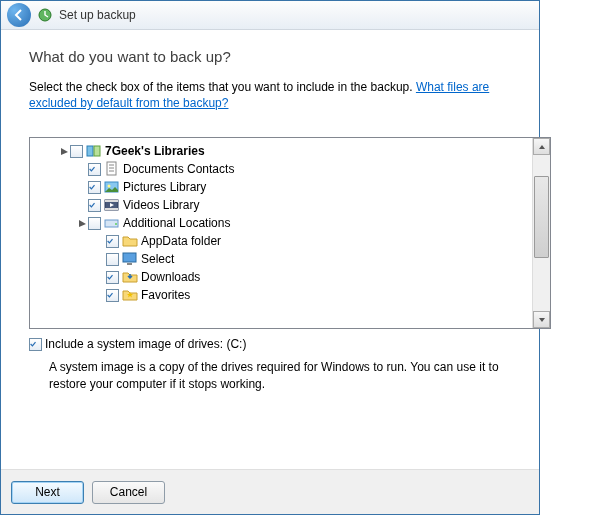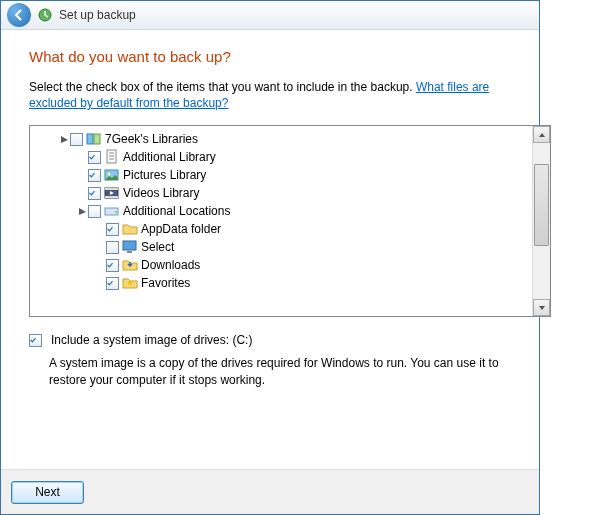--- a/index.html
+++ b/index.html
@@ -3,41 +3,41 @@
 <meta charset="utf-8">
 <style>
   html,body{margin:0;padding:0;font-family:"Segoe UI",Tahoma,sans-serif;font-size:12px;color:#000;background:#fff}
   .window{width:540px;height:515px;border:1px solid #3873a8;box-sizing:border-box;background:#fff;display:flex;flex-direction:column}
   .titlebar{height:28px;background:linear-gradient(to bottom,#fdfdfd,#e8eef5);display:flex;align-items:center;padding:0 6px;gap:6px;border-bottom:1px solid #d0d7df}
   .back-btn{width:24px;height:24px;border-radius:50%;background:radial-gradient(circle at 30% 30%,#6fb6ef,#2a6fb5);display:flex;align-items:center;justify-content:center;cursor:pointer}
   .back-btn svg{width:12px;height:12px}
   .title-icon{width:16px;height:16px;display:flex;align-items:center;justify-content:center}
   .title-text{color:#333;font-size:12px}
   .content{flex:1;padding:18px 28px 8px 28px;display:flex;flex-direction:column}
-  .heading{color:#c2410c;font-size:15px;margin:0 0 14px 0;font-weight:normal}
-  .desc{margin:0 0 14px 0;line-height:1.35}
+  .heading{color:#404040;font-size:15px;margin:0 0 14px 0;font-weight:normal}
+  .desc{margin:0 0 26px 0;line-height:1.35}
   .desc a{color:#0066cc;text-decoration:underline;cursor:pointer}
   .treebox{border:1px solid #828790;width:520px;height:190px;position:relative;background:#fff;overflow:hidden}
   .tree-inner{position:absolute;left:0;top:0;right:18px;bottom:0;overflow:hidden;padding:4px 0 4px 0}
   .scrollbar{position:absolute;right:0;top:0;width:17px;height:100%;background:#f0f0f0;border-left:1px solid #ddd}
   .sb-btn{height:17px;background:linear-gradient(#f6f6f6,#dedede);border:1px solid #aaa;box-sizing:border-box;display:flex;align-items:center;justify-content:center}
   .sb-btn svg{width:8px;height:8px}
   .sb-thumb{position:absolute;left:1px;right:1px;top:38px;height:80px;background:linear-gradient(#e8e8e8,#cfcfcf);border:1px solid #9a9a9a;border-radius:1px}
   .sb-bottom{position:absolute;bottom:0;left:0;right:0}
   .tree-row{display:flex;align-items:center;height:18px;white-space:nowrap}
   .arrow{width:12px;display:inline-flex;justify-content:center;align-items:center;cursor:pointer}
   .arrow svg{width:9px;height:9px}
   .spacer{display:inline-block}
   .chk{width:13px;height:13px;border:1px solid #6f8da7;background:linear-gradient(#fff,#e6edf5);box-sizing:border-box;display:inline-flex;align-items:center;justify-content:center;cursor:pointer;margin-right:3px}
   .chk.checked::after{content:"";width:8px;height:8px;background:none}
   .chk.checked svg{width:10px;height:10px}
   .ico{width:16px;height:16px;display:inline-flex;align-items:center;justify-content:center;margin-right:3px}
   .label{cursor:default}
-  .bold{font-weight:normal}
-  .sys-row{display:flex;align-items:center;gap:6px;margin-top:16px}
+  .bold{font-weight:bold}
+  .sys-row{display:flex;align-items:center;margin-top:8px}
   .sys-desc{margin:8px 0 17px 20px;line-height:1.35;max-width:520px}
   .footer{height:44px;border-top:1px solid #dfdfdf;background:#f0f0f0;display:flex;align-items:center;justify-content:flex-start;padding:0 10px;gap:8px}
   .btn{min-width:73px;height:23px;border:1px solid #8f9ca8;background:linear-gradient(#fafafa,#e6e6e6);font-family:inherit;font-size:12px;cursor:pointer;border-radius:3px}
   .btn.primary{border:1px solid #3c7fb1;box-shadow:0 0 0 1px #a3d3f5 inset;background:linear-gradient(#f5fbff,#cfe7fa)}
 </style>
 </head>
 <body>
 
 <div class="window">
 
@@ -90,21 +90,21 @@
               </svg>
             </span>
           <span class="ico">
               <svg viewBox="0 0 16 16">
                 <rect x="3" y="1" width="9" height="13" fill="#fff" stroke="#888"></rect>
                 <line x1="5" y1="4" x2="10" y2="4" stroke="#888"></line>
                 <line x1="5" y1="7" x2="10" y2="7" stroke="#888"></line>
                 <line x1="5" y1="10" x2="10" y2="10" stroke="#888"></line>
               </svg>
             </span>
-          <span class="label">Additional Library</span>
+          <span class="label">Documents Contacts</span>
         </div>
 
 
         <div class="tree-row">
           <span class="spacer" style="width:58px"></span>
           <span class="chk checked">
               <svg viewBox="0 0 10 10">
                 <path d="M1 5 L4 8 L9 2" stroke="#2a6fb5" stroke-width="2" fill="none"></path>
               </svg>
             </span>
@@ -236,15 +236,16 @@
           </svg>
         </span>
       <span class="label">Include a system image of drives: (C:)</span>
     </div>
     <div class="sys-desc">A system image is a copy of the drives required for Windows to run. You can use it to restore your computer if it stops working.</div>
 
   </div>
 
   <div class="footer">
     <button class="btn primary">Next</button>
+    <button class="btn">Cancel</button>
   </div>
 
 </div>
 
 </body></html>

